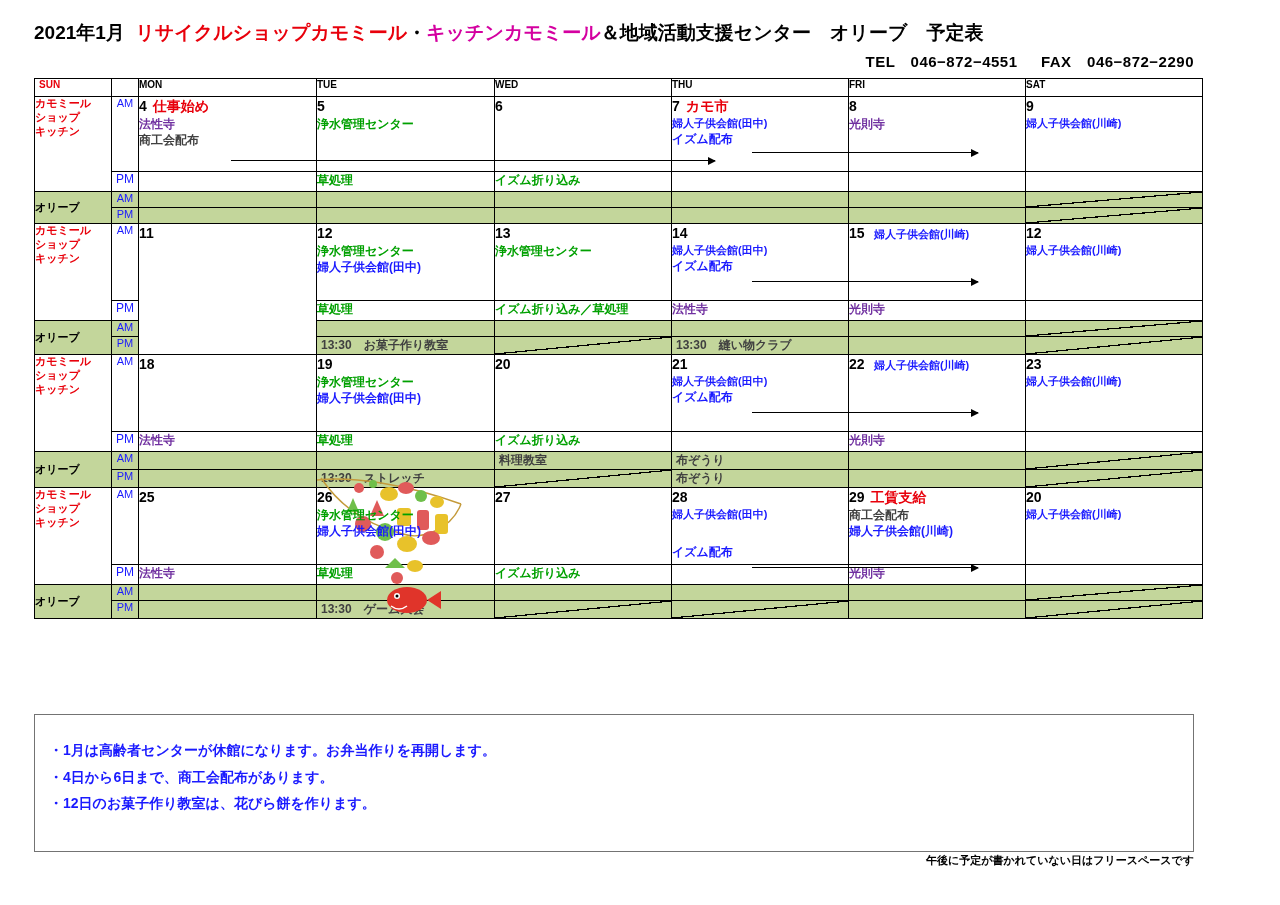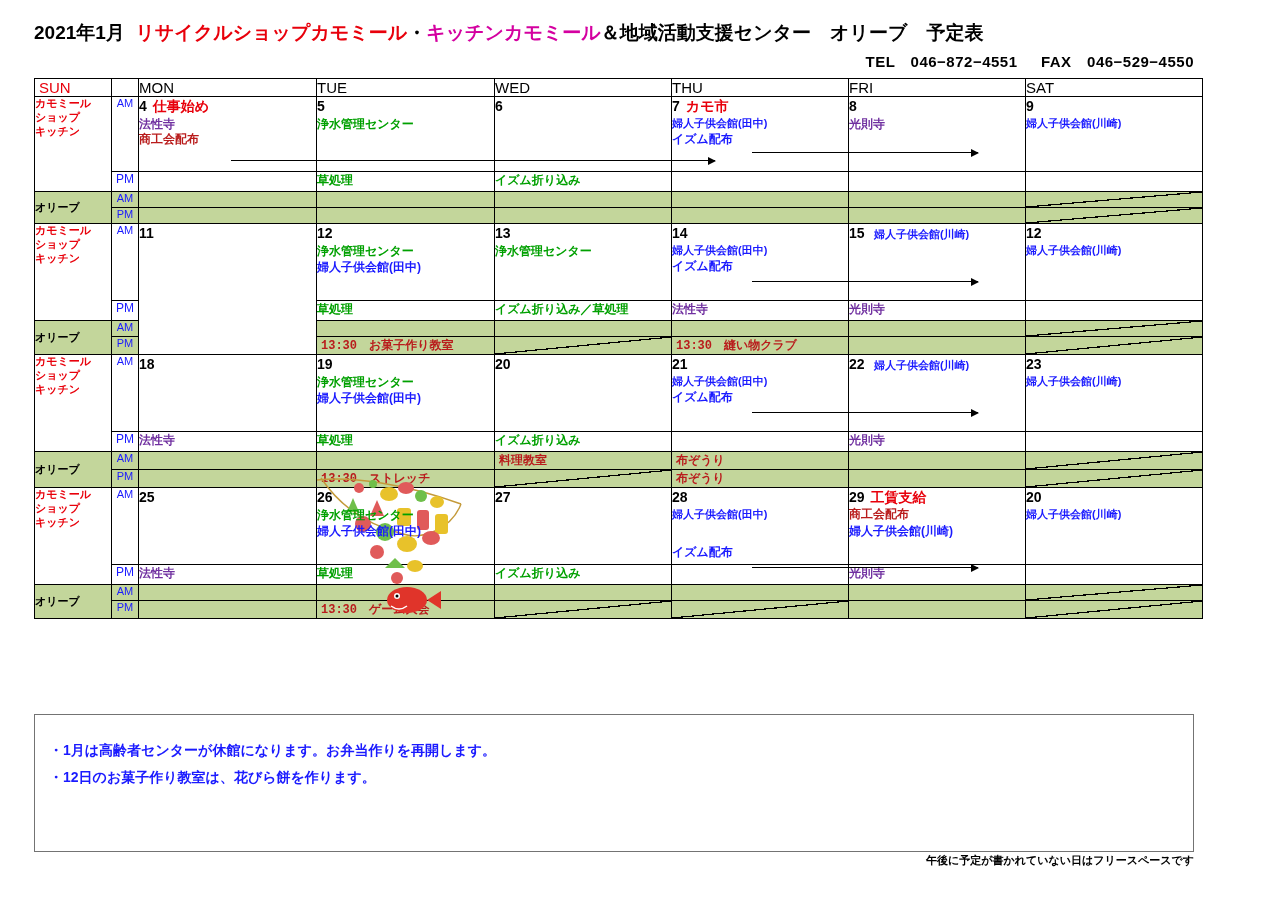--- a/index.html
+++ b/index.html
@@ -14,35 +14,35 @@
   .hdr{position:absolute;left:34px;top:20px;white-space:nowrap;font-weight:bold;font-size:19px;}
   .hdr span{vertical-align:baseline;}
   .t-black{color:#000;}
   .t-red{color:#e8000b;}
   .t-magenta{color:#d400a0;}
   .contact{position:absolute;right:86px;top:53px;font-size:15px;font-weight:bold;letter-spacing:.5px;}
 
   
   table.cal{position:absolute;left:34px;top:78px;border-collapse:collapse;table-layout:fixed;}
   table.cal td{border:1px solid #000;vertical-align:top;padding:0;}
-  .dowrow td{height:17px;font-size:15px;font-weight:normal;padding:1px 0 0 4px;vertical-align:middle;}
+  .dowrow td{height:17px;font-size:10px;font-weight:bold;padding:1px 0 0 4px;vertical-align:middle;}
   .dow-sun{color:#e8000b;}
   .dow{color:#000;}
 
   .lbl{width:76px;font-size:11px;font-weight:bold;color:#e8000b;padding:2px 0 0 4px;line-height:1.25;}
   .lbl-oli{color:#000;}
   .ampm{width:26px;font-size:11px;font-weight:normal;color:#1a1aff;text-align:center;vertical-align:middle;}
   .olive-bg{background:#c3d69b;}
   .cell{width:176px;font-size:12px;padding:2px 3px 0 4px;line-height:1.35;position:relative;}
   .daynum{font-size:14px;font-weight:bold;color:#000;}
   .ev{display:block;}
   .green{color:#00a000;font-weight:bold;}
   .purple{color:#7030a0;font-weight:bold;}
   .blue{color:#1a1aff;font-weight:bold;}
-  .red{color:#b91c1c;font-weight:bold;font-family:Liberation Mono, monospace;}
+  .red{color:#404040;font-weight:bold;}
   .small{font-size:11px;}
   .title-red{font-size:14px;font-weight:bold;color:#e8000b;margin-left:6px;}
   .pm-row td{height:19px;font-size:12px;vertical-align:middle;padding:0 3px 0 4px;}
   .oli-row td{height:15px;}
 
   
   .diag{position:relative;}
   .diag::after{
     content:"";position:absolute;left:0;top:0;width:100%;height:100%;
     background:linear-gradient(to bottom right,transparent calc(50% - 0.6px),#000 calc(50% - 0.6px),#000 calc(50% + 0.6px),transparent calc(50% + 0.6px));
@@ -63,21 +63,21 @@
 </style>
 </head>
 <body>
 
 <div class="page">
 
   <div class="hdr">
     <span class="t-black">2021年1月</span><span>&nbsp;&nbsp;</span><span class="t-red">リサイクルショップカモミール</span><span class="t-black">・</span><span class="t-magenta">キッチンカモミール</span><span class="t-black">＆地域活動支援センター　オリーブ　</span><span class="t-black">予定表</span>
   </div>
   <div class="contact">
-    <span>TEL　046−872−4551</span>&nbsp;&nbsp;&nbsp;&nbsp;&nbsp;<span>FAX　046−529−4550</span>
+    <span>TEL　046−872−4551</span>&nbsp;&nbsp;&nbsp;&nbsp;&nbsp;<span>FAX　046−872−2290</span>
   </div>
 
   <table class="cal">
     <colgroup>
       <col style="width:76px">
         <col style="width:26px">
       <col style="width:178px">
         <col style="width:178px">
         <col style="width:170px">
       <col style="width:170px">
@@ -372,16 +372,17 @@
         <td class="olive-bg diag"></td>
         <td class="olive-bg diag"></td>
         <td class="olive-bg"></td>
         <td class="olive-bg diag"></td>
       </tr>
     </tbody>
   </table>
 
   <div class="notes">
     <p class="n1">・1月は高齢者センターが休館になります。お弁当作りを再開します。</p>
+    <p>・4日から6日まで、商工会配布があります。</p>
     <p>・12日のお菓子作り教室は、花びら餅を作ります。</p>
   </div>
   <div class="footnote">午後に予定が書かれていない日はフリースペースです</div>
 </div>
 
 </body></html>

